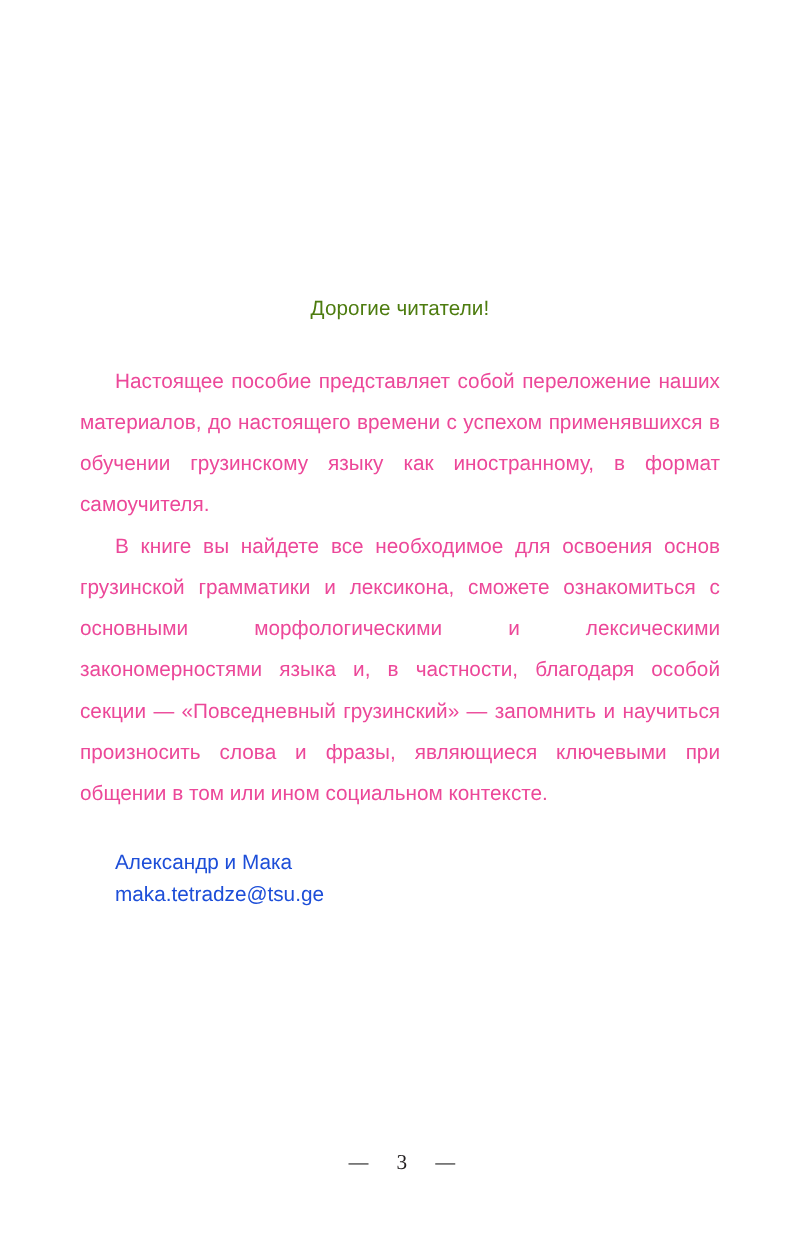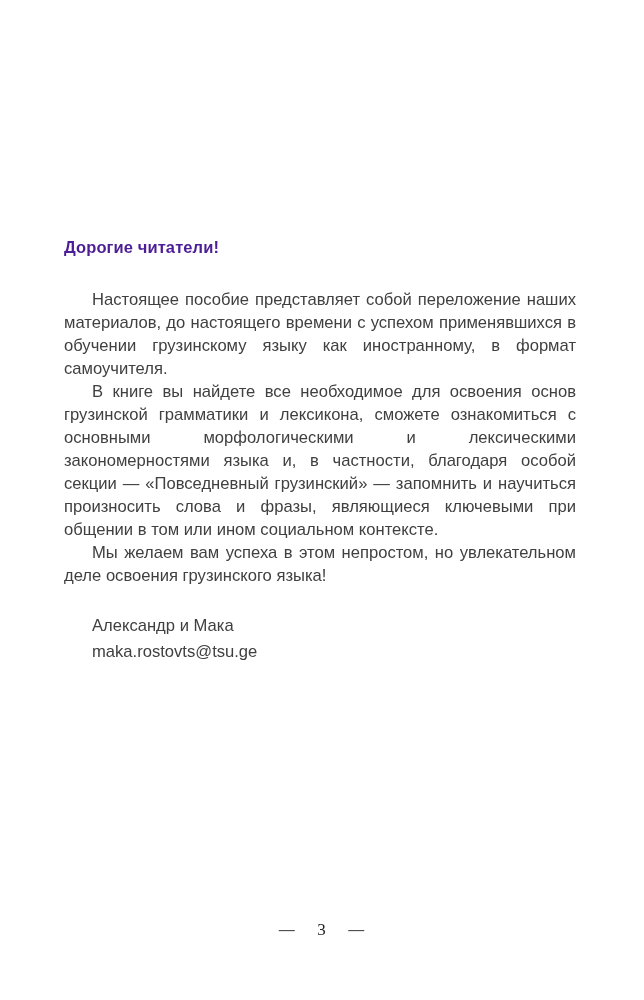--- a/index.html
+++ b/index.html
@@ -21,43 +21,44 @@
     box-sizing: border-box;
   }
   .content {
     position: absolute;
     left: 64px;
     top: 238px;
     width: 512px;
   }
   .salutation {
     font-size: 16.5px;
-    font-weight: bold;
-    color: #4c1d95;
+    font-weight: normal;
+    color: #4d7c0f;
     letter-spacing: 0.1px;
     margin: 0 0 30px 0;
     line-height: 1.2;
+    text-align: center;
   }
   .body-par {
     font-size: 16.6px;
-    line-height: 23px;
+    line-height: 33px;
     text-align: justify;
     text-justify: inter-word;
     margin: 0;
-    color: #404040;
+    color: #ec4899;
     hyphens: manual;
   }
   .body-par.indent {
     text-indent: 28px;
   }
   .signature {
     margin-top: 26px;
     font-size: 16.6px;
     line-height: 26.6px;
-    color: #404040;
+    color: #1d4ed8;
     text-indent: 28px;
   }
   .signature .line {
     display: block;
     text-indent: 28px;
   }
   .footer {
     position: absolute;
     left: 0;
     right: 0;
@@ -82,25 +83,24 @@
 <body>
 
 <div class="page">
 
   <div class="content">
 
     <h1 class="salutation">Дорогие читатели!</h1>
 
     <p class="body-par indent">Настоящее пособие представляет собой перело­жение наших материалов, до настоящего времени с успехом применявшихся в обучении грузинскому языку как иностранному, в формат самоучителя.</p>
     <p class="body-par indent">В книге вы найдете все необходимое для освоения основ грузинской грамматики и лексикона, сможете ознакомиться с основными морфологическими и лек­сическими закономерностями языка и, в частности, благодаря особой секции — «Повседневный грузин­ский» — запомнить и научиться произносить слова и фразы, являющиеся ключевыми при общении в том или ином социальном контексте.</p>
-    <p class="body-par indent">Мы желаем вам успеха в этом непростом, но увле­кательном деле освоения грузинского языка!</p>
 
     <div class="signature">
       <span class="line">Александр и Мака</span>
-      <span class="line">maka.rostovts@tsu.ge</span>
+      <span class="line">maka.tetradze@tsu.ge</span>
     </div>
 
   </div>
 
   <div class="footer">
     <span class="dash">—</span>
     <span class="num">3</span>
     <span class="dash">—</span>
   </div>
 

